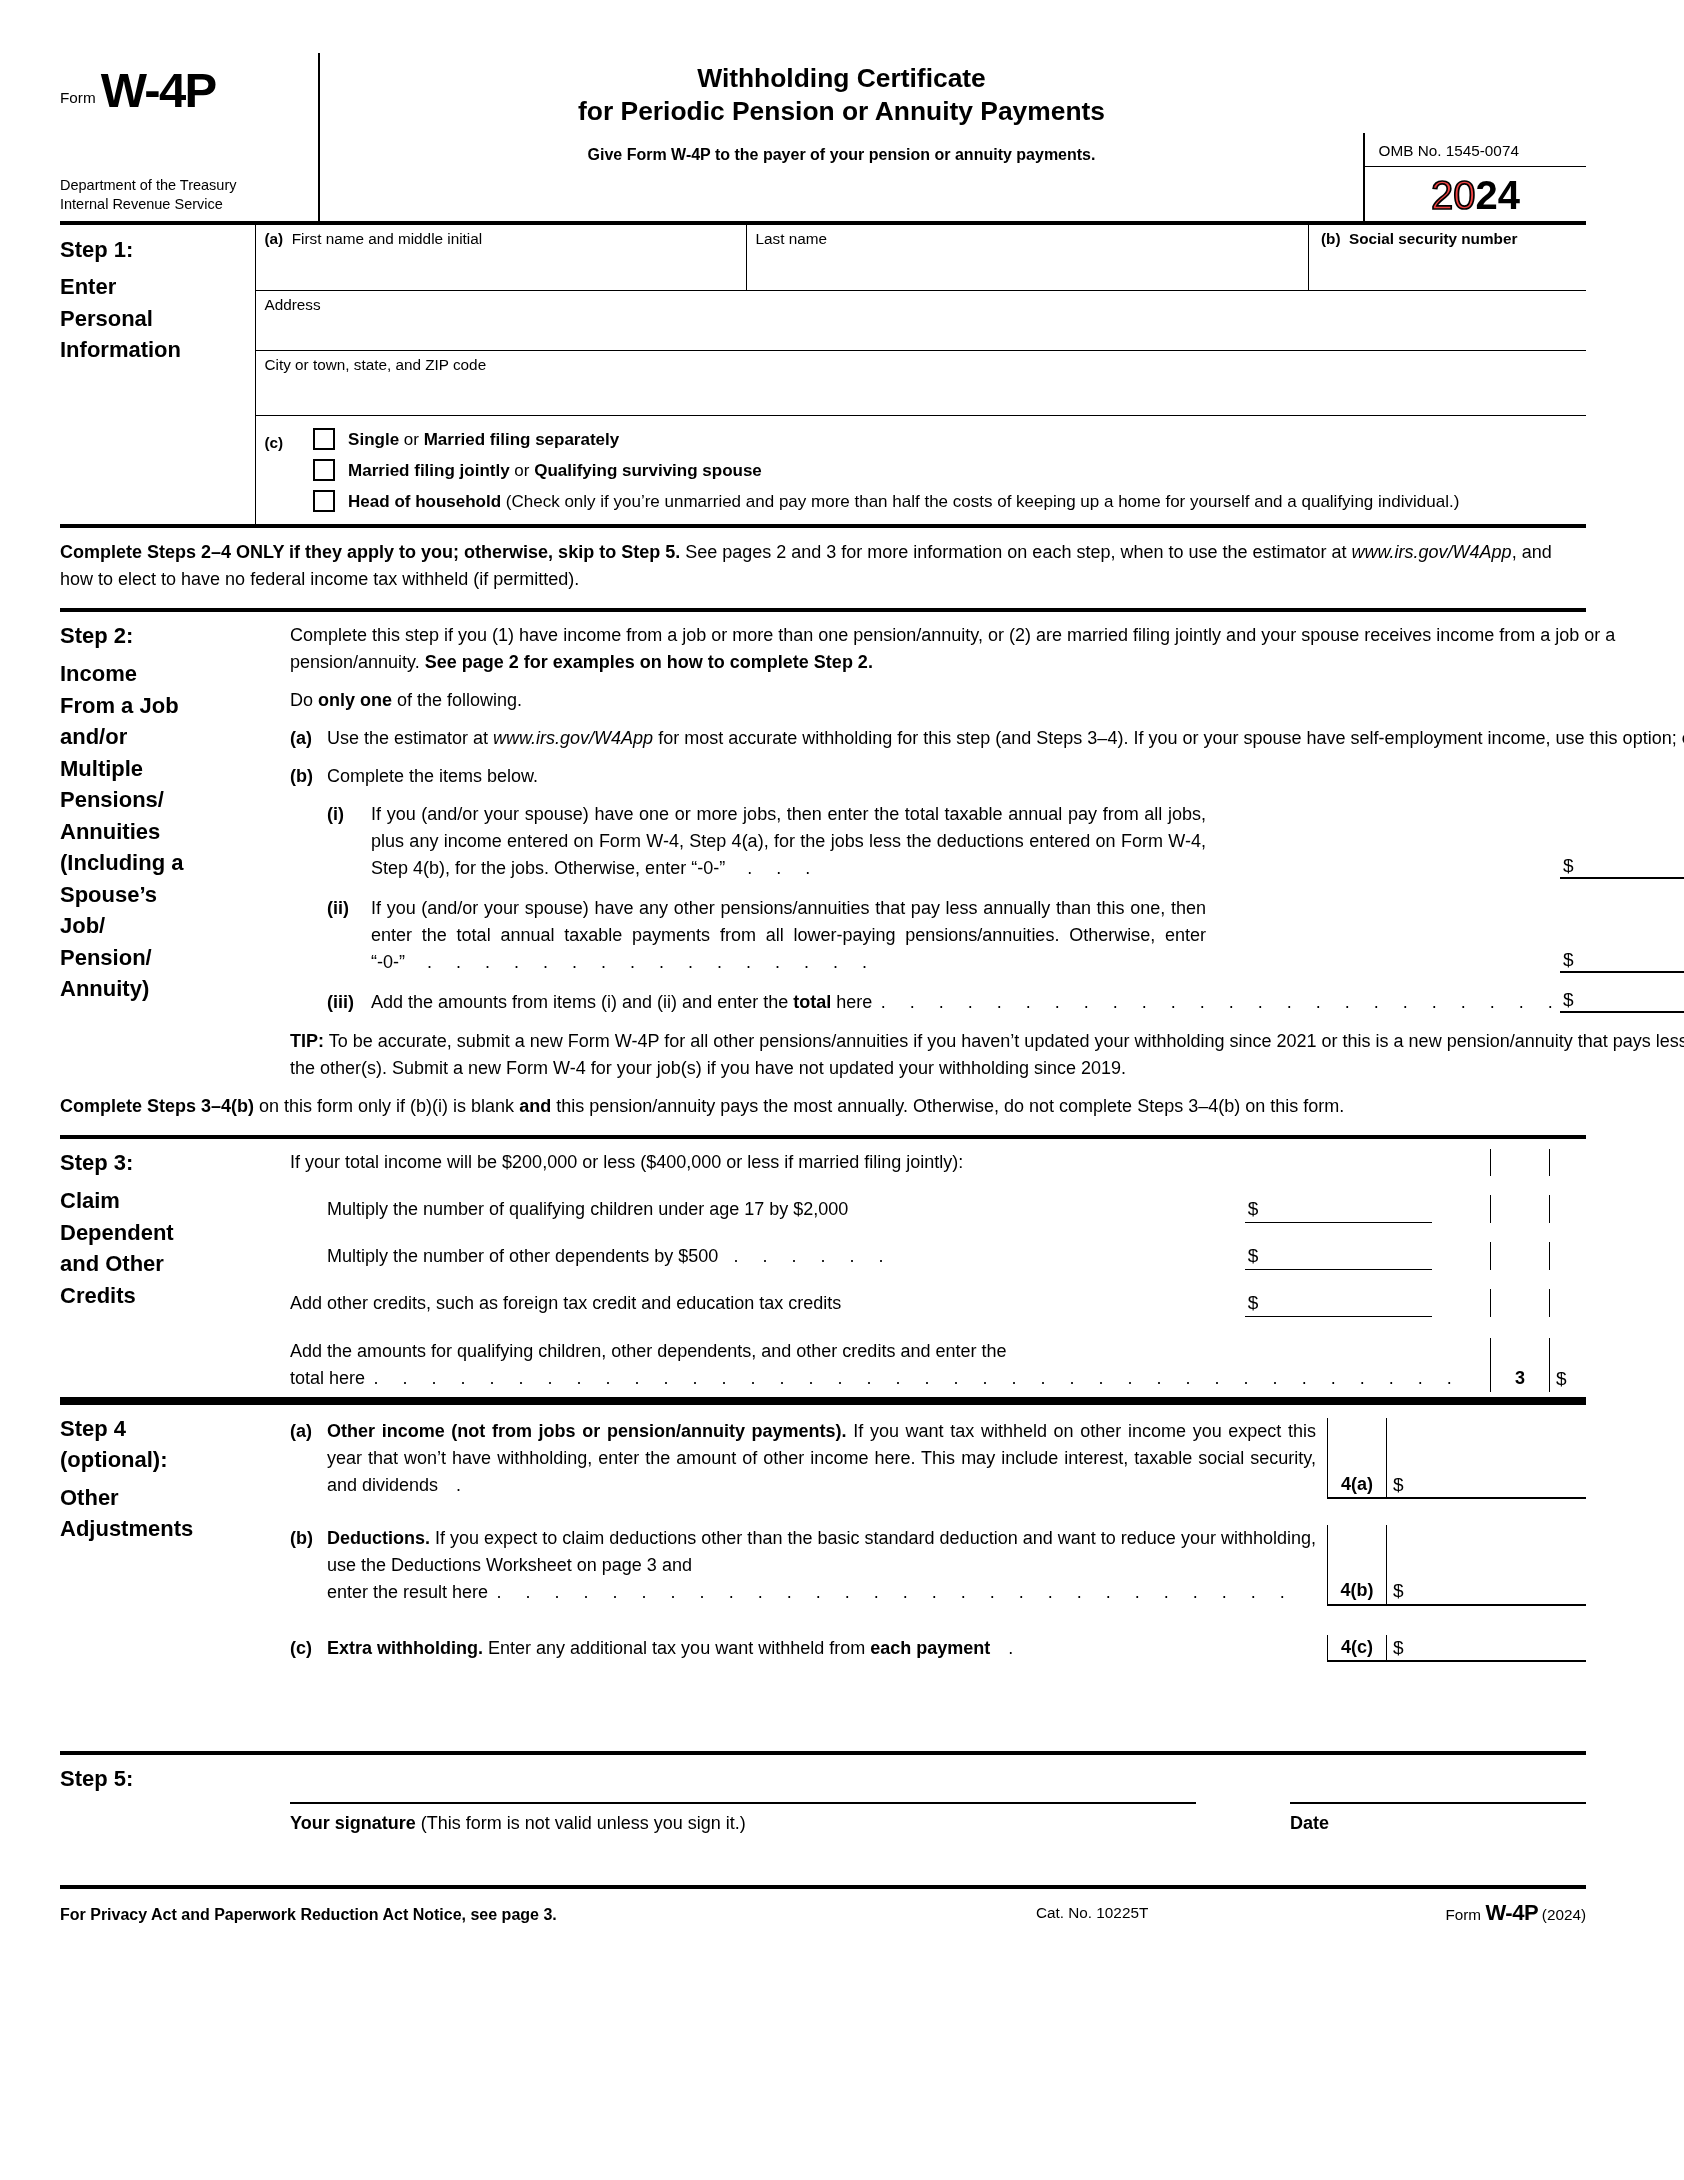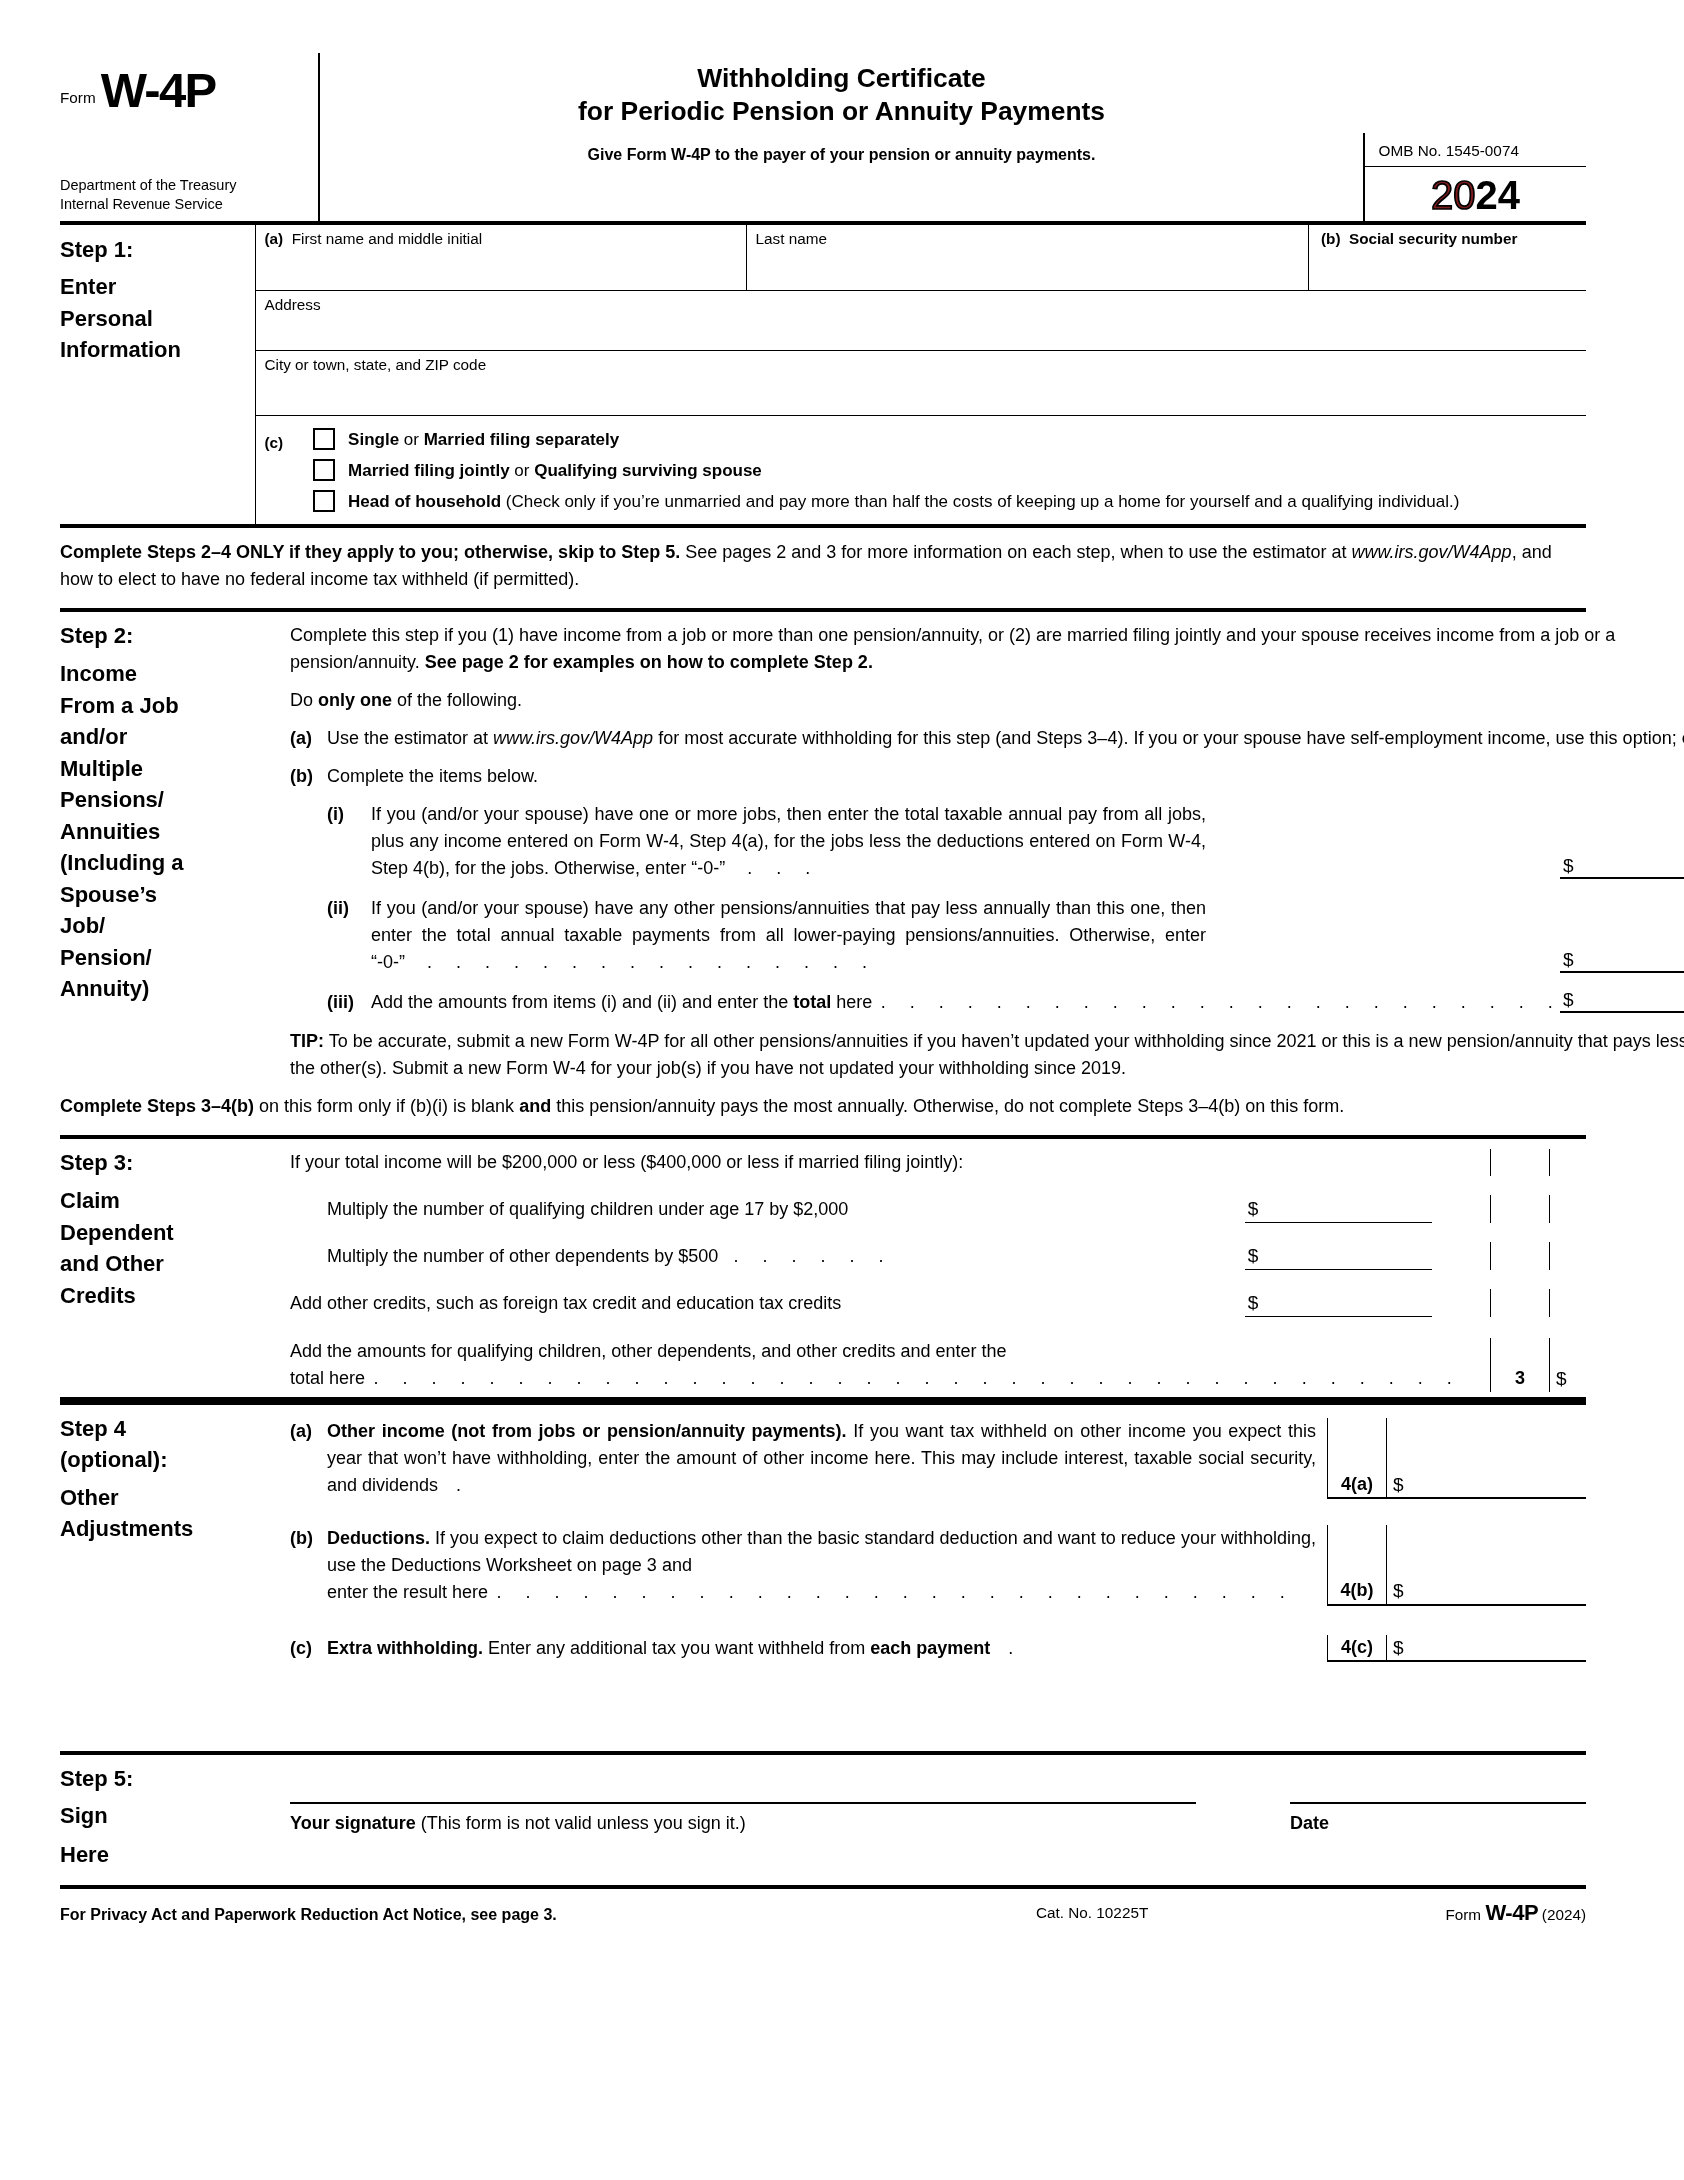--- a/index.html
+++ b/index.html
@@ -22,21 +22,21 @@
   .form-word { font-size:15.3px; line-height:17px; padding-bottom:6px; }
   .form-num { font-size:49px; font-weight:bold; line-height:44px; letter-spacing:-1.7px; margin-left:5.1px; }
   .dept { font-size:14.5px; line-height:19px; }
   .h-center { flex:1; text-align:center; padding-top:8.5px; }
   .title { font-size:26.4px; font-weight:bold; line-height:33px; }
   .instruction { font-size:16px; font-weight:bold; margin-top:13.6px; }
   .h-right { width:223px; display:flex; flex-direction:column; justify-content:flex-end; }
   .omb-box { border-left:2.6px solid #000; height:88px; }
   .omb { font-size:15.3px; line-height:17px; padding:8.5px 0 7.7px 13.6px; border-bottom:1.7px solid #000; }
   .year { text-align:center; font-size:40px; line-height:43px; padding-top:6.8px; font-weight:bold; }
-  .year .outline { color:#7f1d1d; -webkit-text-stroke:1.7px #000; font-weight:normal; }
+  .year .outline { color:#ef4444; -webkit-text-stroke:1.7px #000; font-weight:normal; }
 
   
   .s-label { width:230px; flex:none; padding-top:8.5px; }
   .s-label .main { font-size:22px; font-weight:bold; line-height:31px; margin-bottom:6.8px; }
   .s-label .sub  { font-size:22px; font-weight:bold; line-height:31.5px; }
 
   
   .step1 { display:flex; border-bottom:4.3px solid #000; }
   .step1 .s-label { width:196px; border-right:1.7px solid #000; }
   .s1-fields { flex:1; }
@@ -339,22 +339,20 @@
             <span>$</span>
           </div>
       </div>
       <div class="row spacer"></div>
     </div>
   </div>
 
   <div class="step5">
     <div class="s-label">
       <div class="main">Step 5:</div>
-      <div class="sub pre">Sign
-Here</div>
     </div>
     <div class="sig-area">
       <div class="sig-col">
         <div class="sig-line"></div>
         <div class="sig-label"><span style="font-weight: bold;">Your signature</span><span> (This form is not valid unless you sign it.)</span></div>
       </div>
       <div class="date-col">
         <div class="sig-line"></div>
         <div class="date-label">Date</div>
       </div>

